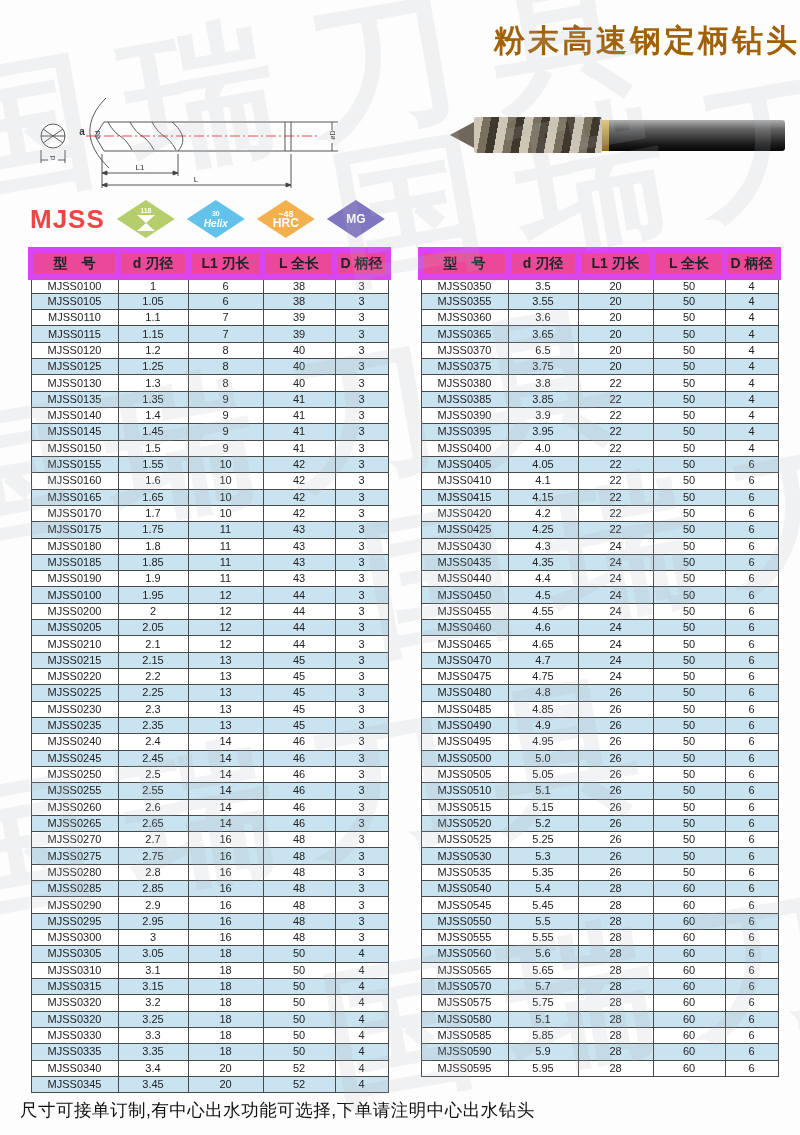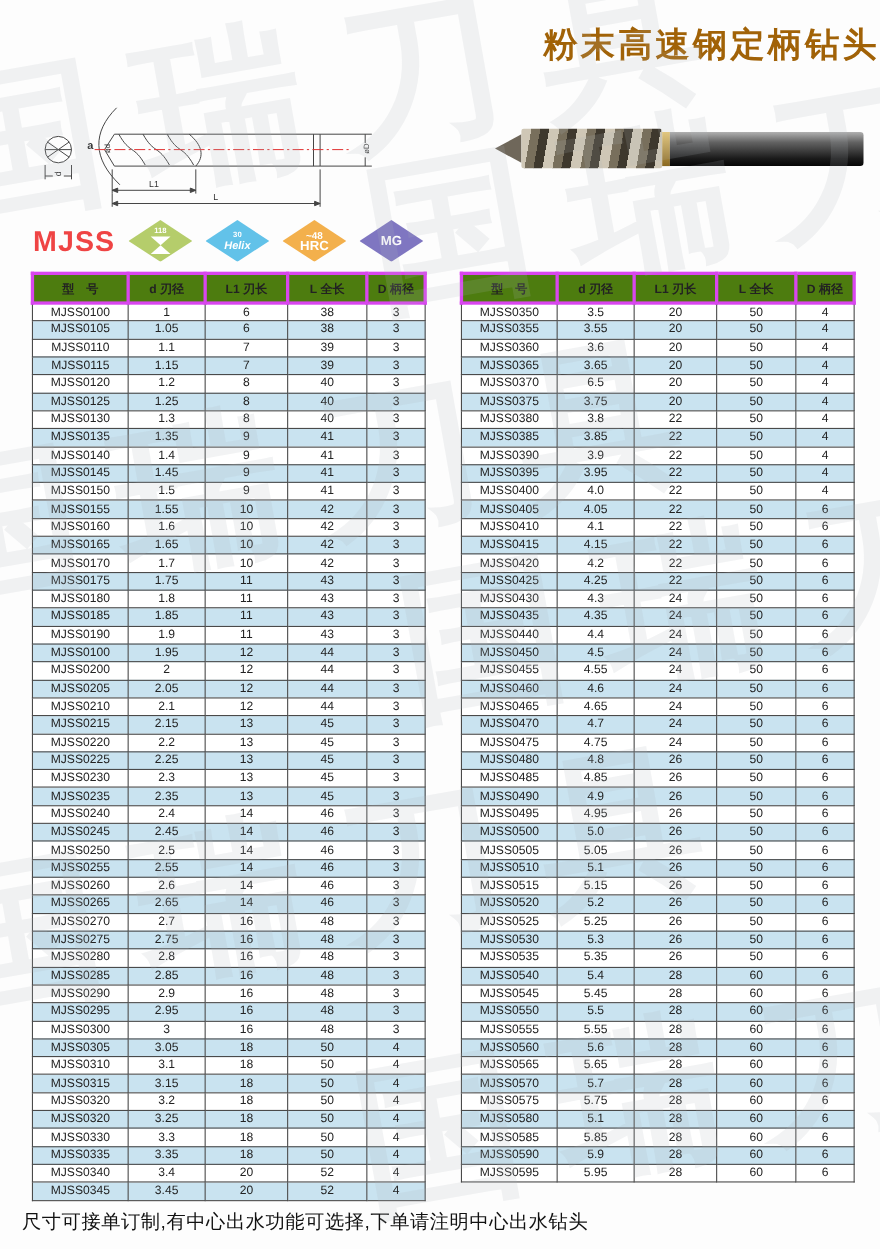--- a/index.html
+++ b/index.html
@@ -61,22 +61,22 @@
   .hourglass .t2 { width:0;height:0;border-left:9px solid transparent;border-right:9px solid transparent;border-bottom:8px solid #fff; }
   
   .spec-table {
     position:absolute; top:247px; width:357px;
     border-collapse:collapse; table-layout:fixed;
     font-size:11px; color:#222; z-index:2; background:#fff;
   }
   .spec-table.left  { left:28px; }
   .spec-table.right { left:418px; }
   .spec-table th {
-    background:#4d7c0f; height:27px; font-size:11px; font-weight:bold;
-    border:3px solid #d946ef; color:#222;
+    background:#ec4899; height:27px; font-size:14px; font-weight:bold;
+    border:6px solid #d946ef; color:#222;
   }
   .spec-table td {
     height:16.32px; border:1px solid #4a4a4a; text-align:center;
     padding:0; line-height:1; font-size:11px;
   }
   .spec-table tbody tr:nth-child(even) { background:#c9e3f0; }
   
   .footer-note {
     position:absolute; left:20px; top:1098px; z-index:2;
     font-size:17.5px; color:#111; letter-spacing:0.5px;

